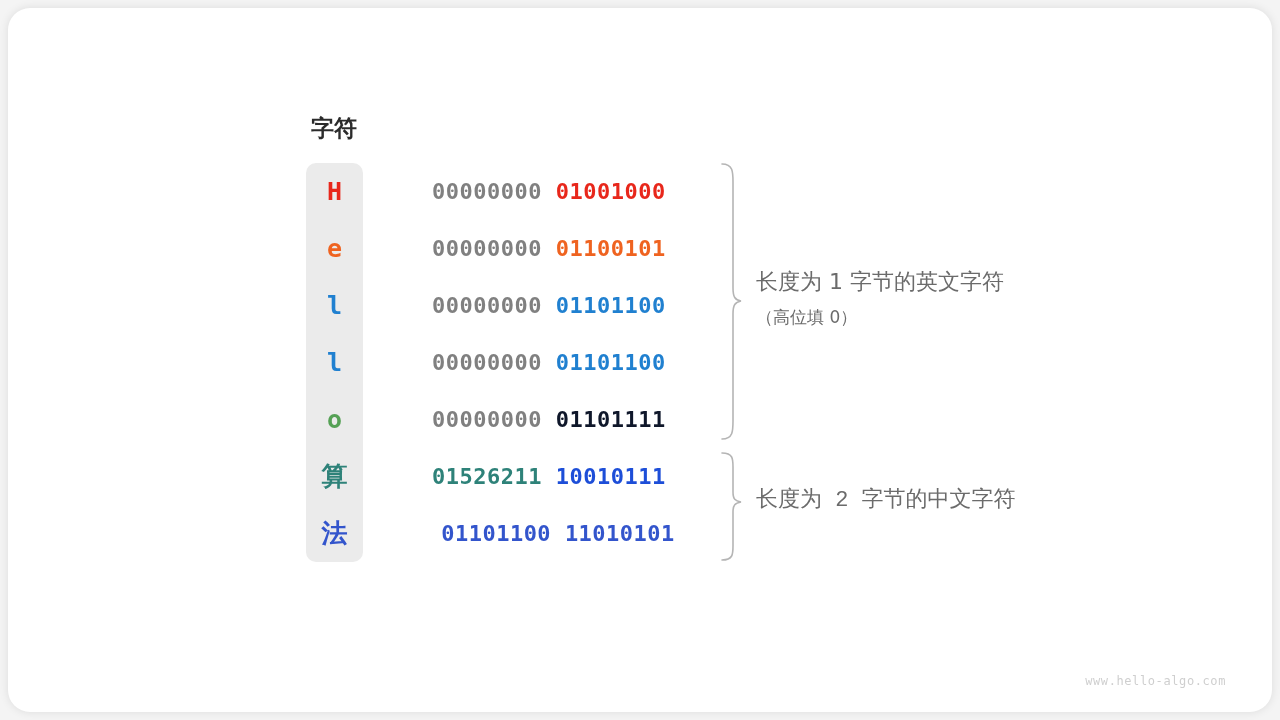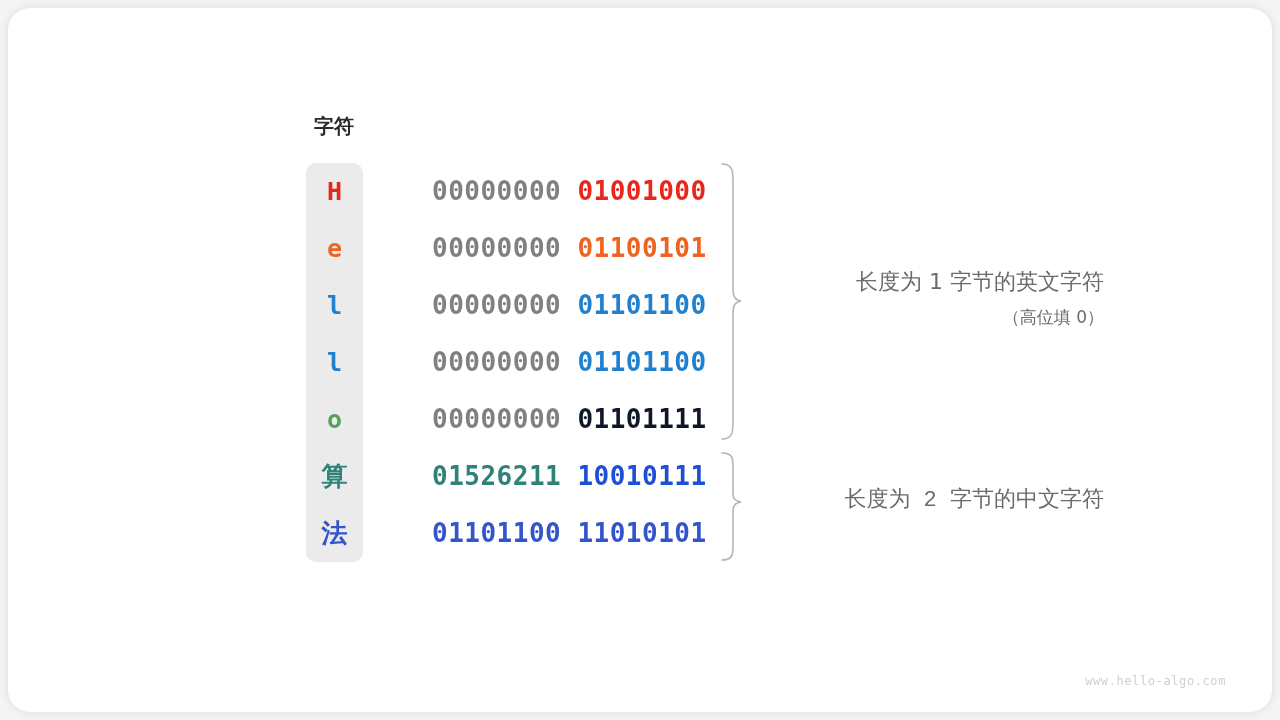--- a/index.html
+++ b/index.html
@@ -36,21 +36,21 @@
     position: absolute;
     font-weight: bold;
     color: #2b2b2b;
     white-space: nowrap;
   }
   #header-char {
     left: 306px;
     top: 113px;
     width: 56px;
     text-align: center;
-    font-size: 20px;
+    font-size: 23px;
     font-family: "DejaVu Sans", "Liberation Sans", sans-serif;
   }
   #header-unicode {
     left: 432px;
     top: 114px;
     width: 252px;
     text-align: center;
     font-size: 25px;
     letter-spacing: 1.2px;
     font-family: "DejaVu Sans Mono", "Liberation Mono", monospace;
@@ -77,21 +77,21 @@
     line-height: 57px;
   }
   .row-char.cjk {
     font-family: "DejaVu Sans", "Liberation Sans", sans-serif;
     font-size: 26px;
   }
   .row-bits {
     position: absolute;
     left: 432px;
     width: 252px;
-    font-size: 26px;
+    font-size: 22px;
     font-family: "DejaVu Sans Mono", "Liberation Mono", monospace;
     line-height: 57px;
     letter-spacing: 0.5px;
     white-space: pre;
   }
   .bits-high {
     color: #808080;
     font-weight: bold;
   }
   .bits-low {
@@ -105,21 +105,21 @@
     top: 0;
     width: 1280px;
     height: 720px;
     pointer-events: none;
   }
 
   
   .annotation {
     position: absolute;
     color: #6b6b6b;
-    text-align: right;
+    text-align: left;
     font-family: "DejaVu Sans", "Liberation Sans", sans-serif;
     white-space: nowrap;
   }
   .annotation .line1 {
     display: block;
     font-size: 22px;
     line-height: 36px;
   }
   .annotation .line2 {
     display: block;
@@ -156,21 +156,21 @@
   <div id="card" style="background: rgb(255, 255, 255);"></div>
 
   <div class="col-header" id="header-char">字符</div>
 
   <div id="char-column" style="background: rgb(235, 235, 235);"></div>
 
   <div id="rows">
       <div class="row-char" style="top: 163px; color: rgb(232, 39, 27);">H</div>
       <div class="row-bits" style="top: 163px;"><span class="bits-high" style="color: rgb(128, 128, 128);">00000000</span> <span class="bits-low" style="color: rgb(232, 39, 27);">01001000</span></div>
       <div class="row-char" style="top: 220px; color: rgb(239, 99, 32);">e</div>
-      <div class="row-bits" style="top: 220px; text-align: center;"><span class="bits-high" style="color: rgb(128, 128, 128);">00000000</span> <span class="bits-low" style="color: rgb(239, 99, 32);">01100101</span></div>
+      <div class="row-bits" style="top: 220px;"><span class="bits-high" style="color: rgb(128, 128, 128);">00000000</span> <span class="bits-low" style="color: rgb(239, 99, 32);">01100101</span></div>
       <div class="row-char" style="top: 277px; color: rgb(32, 128, 208);">l</div>
       <div class="row-bits" style="top: 277px;"><span class="bits-high" style="color: rgb(128, 128, 128);">00000000</span> <span class="bits-low" style="color: rgb(32, 128, 208);">01101100</span></div>
       <div class="row-char" style="top: 334px; color: rgb(32, 128, 208);">l</div>
       <div class="row-bits" style="top: 334px;"><span class="bits-high" style="color: rgb(128, 128, 128);">00000000</span> <span class="bits-low" style="color: rgb(32, 128, 208);">01101100</span></div>
       <div class="row-char" style="top: 391px; color: rgb(85, 161, 85);">o</div>
       <div class="row-bits" style="top: 391px;"><span class="bits-high" style="color: rgb(128, 128, 128);">00000000</span> <span class="bits-low" style="color: #0f172a;">01101111</span></div>
       <div class="row-char cjk" style="top: 448px; color: rgb(46, 130, 121);">算</div>
       <div class="row-bits" style="top: 448px;"><span class="bits-high" style="color: rgb(46, 130, 121);">01526211</span> <span class="bits-low" style="color: #1d4ed8;">10010111</span></div>
       <div class="row-char cjk" style="top: 505px; color: rgb(51, 85, 204);">法</div>
       <div class="row-bits" style="top: 505px; text-align: center;"><span class="bits-high" style="color: rgb(51, 85, 204);">01101100</span> <span class="bits-low" style="color: rgb(51, 85, 204);">11010101</span></div>

